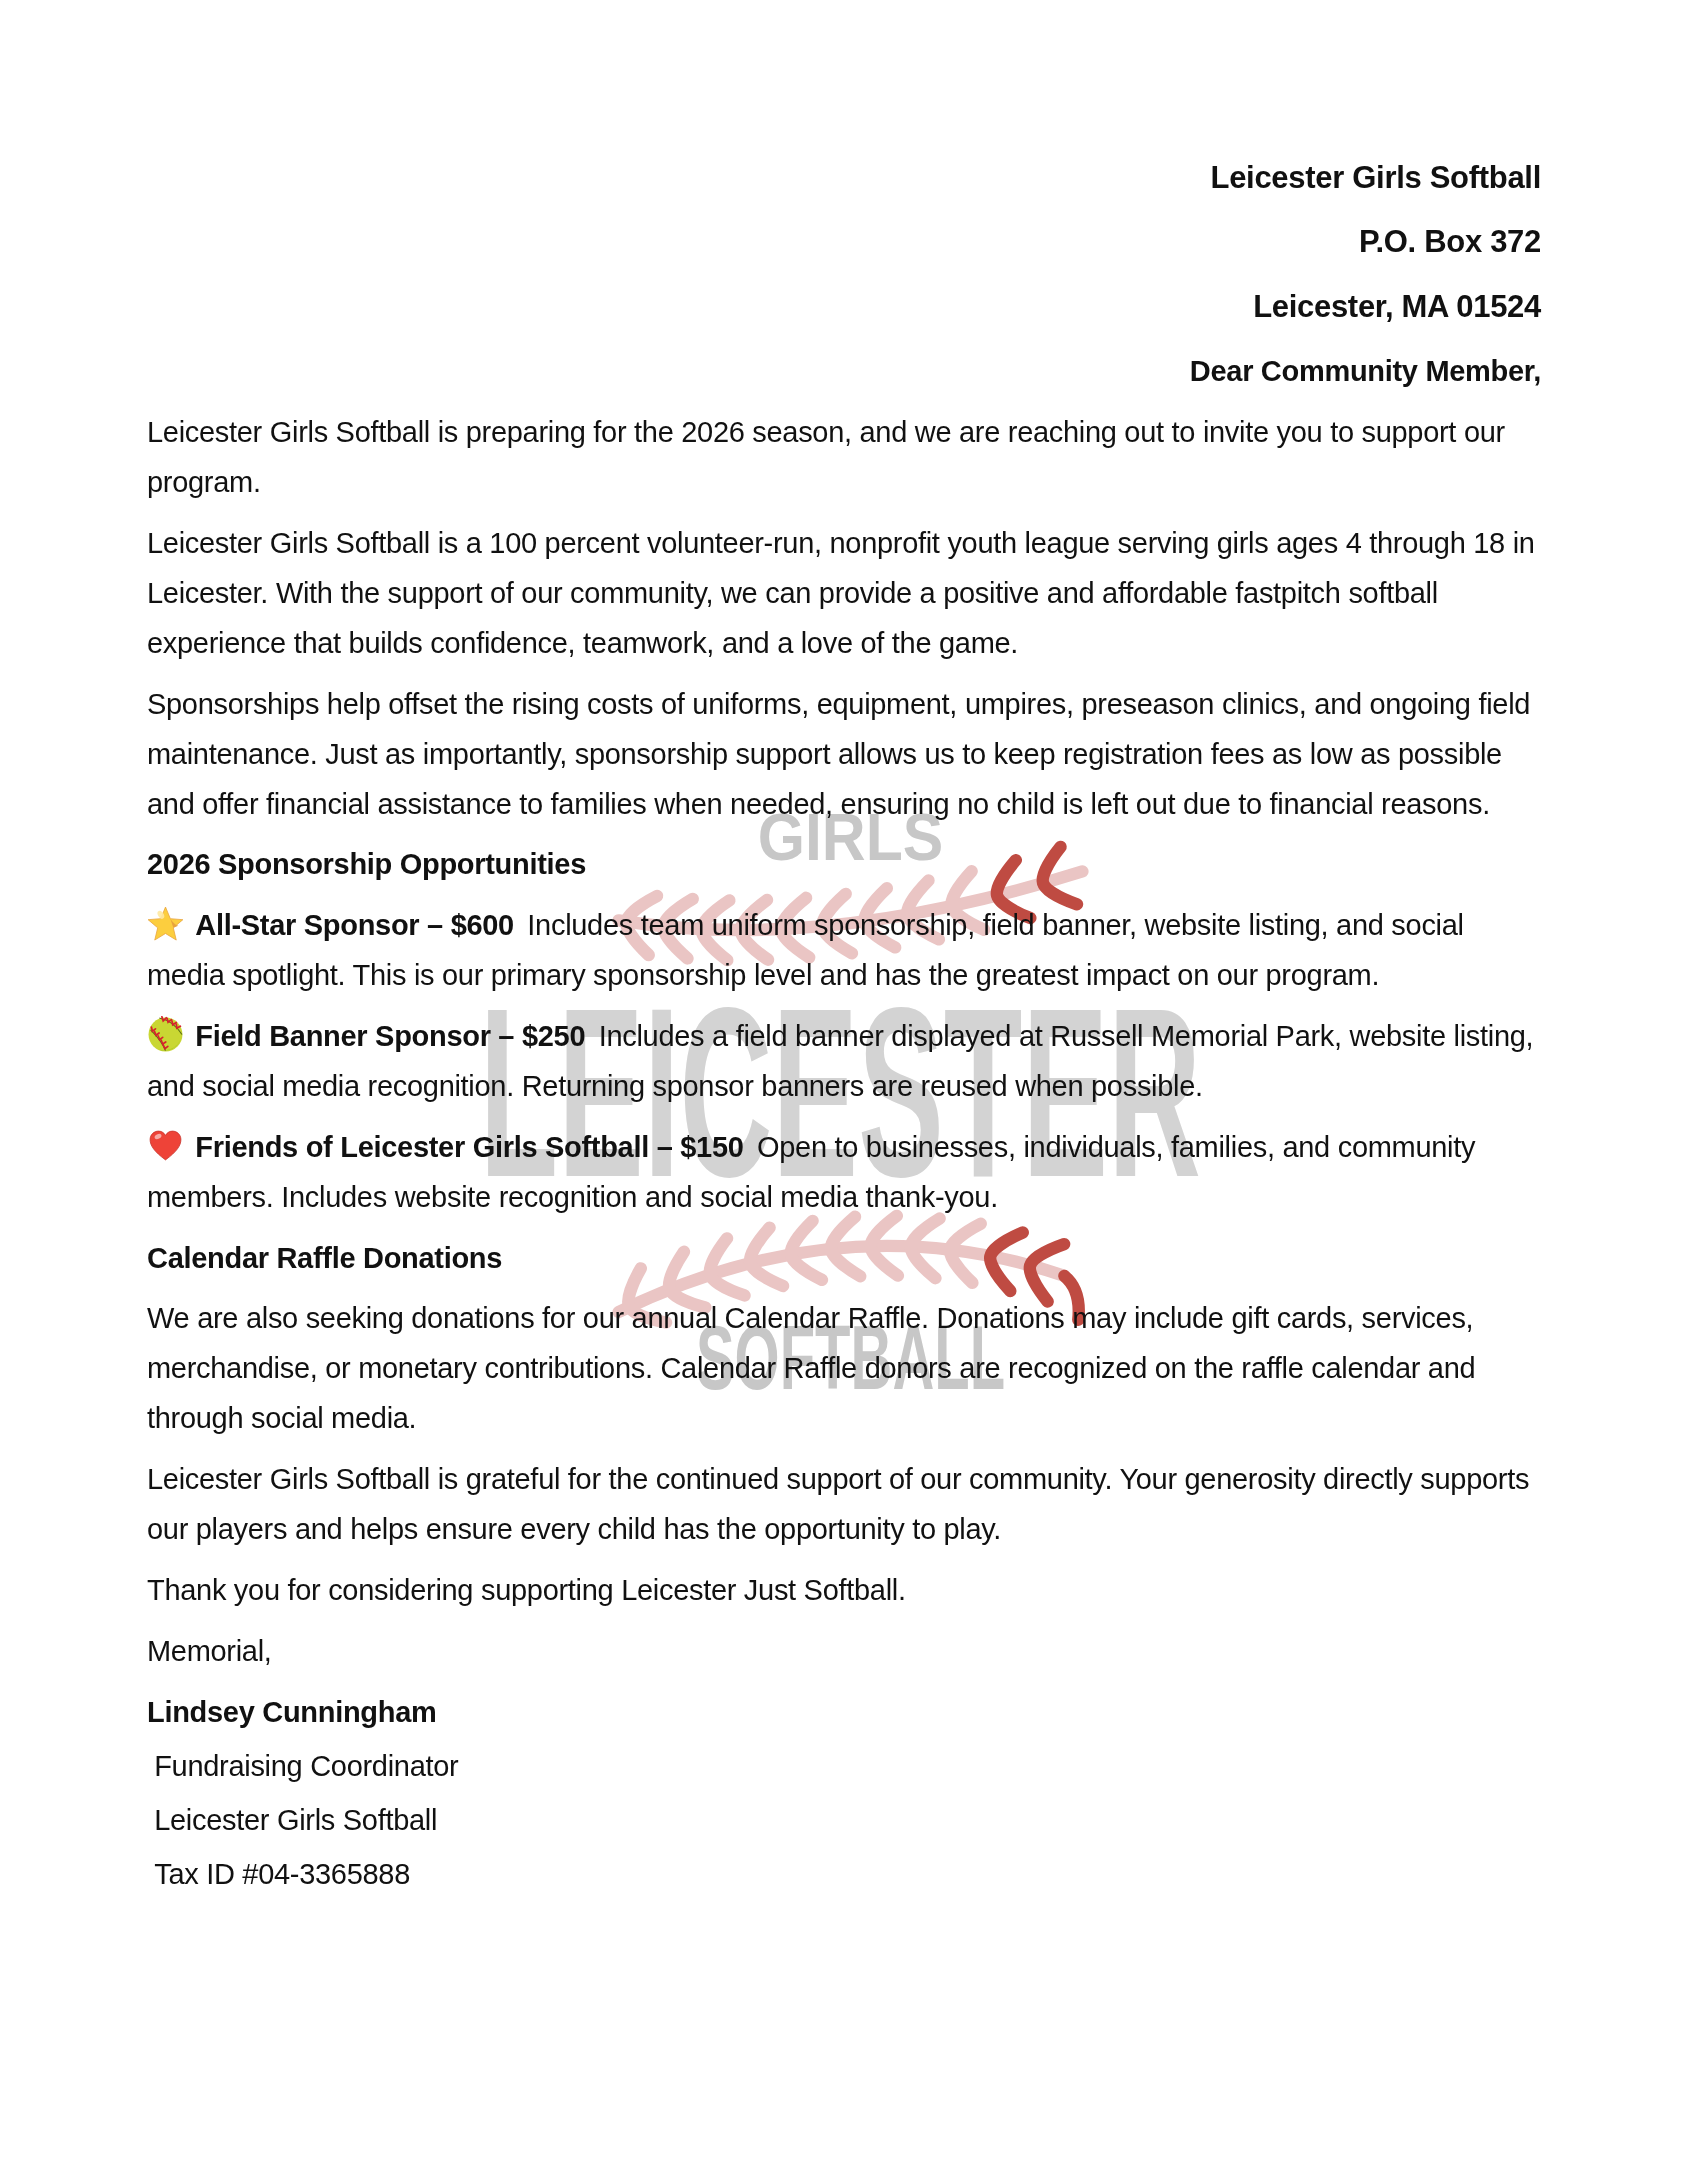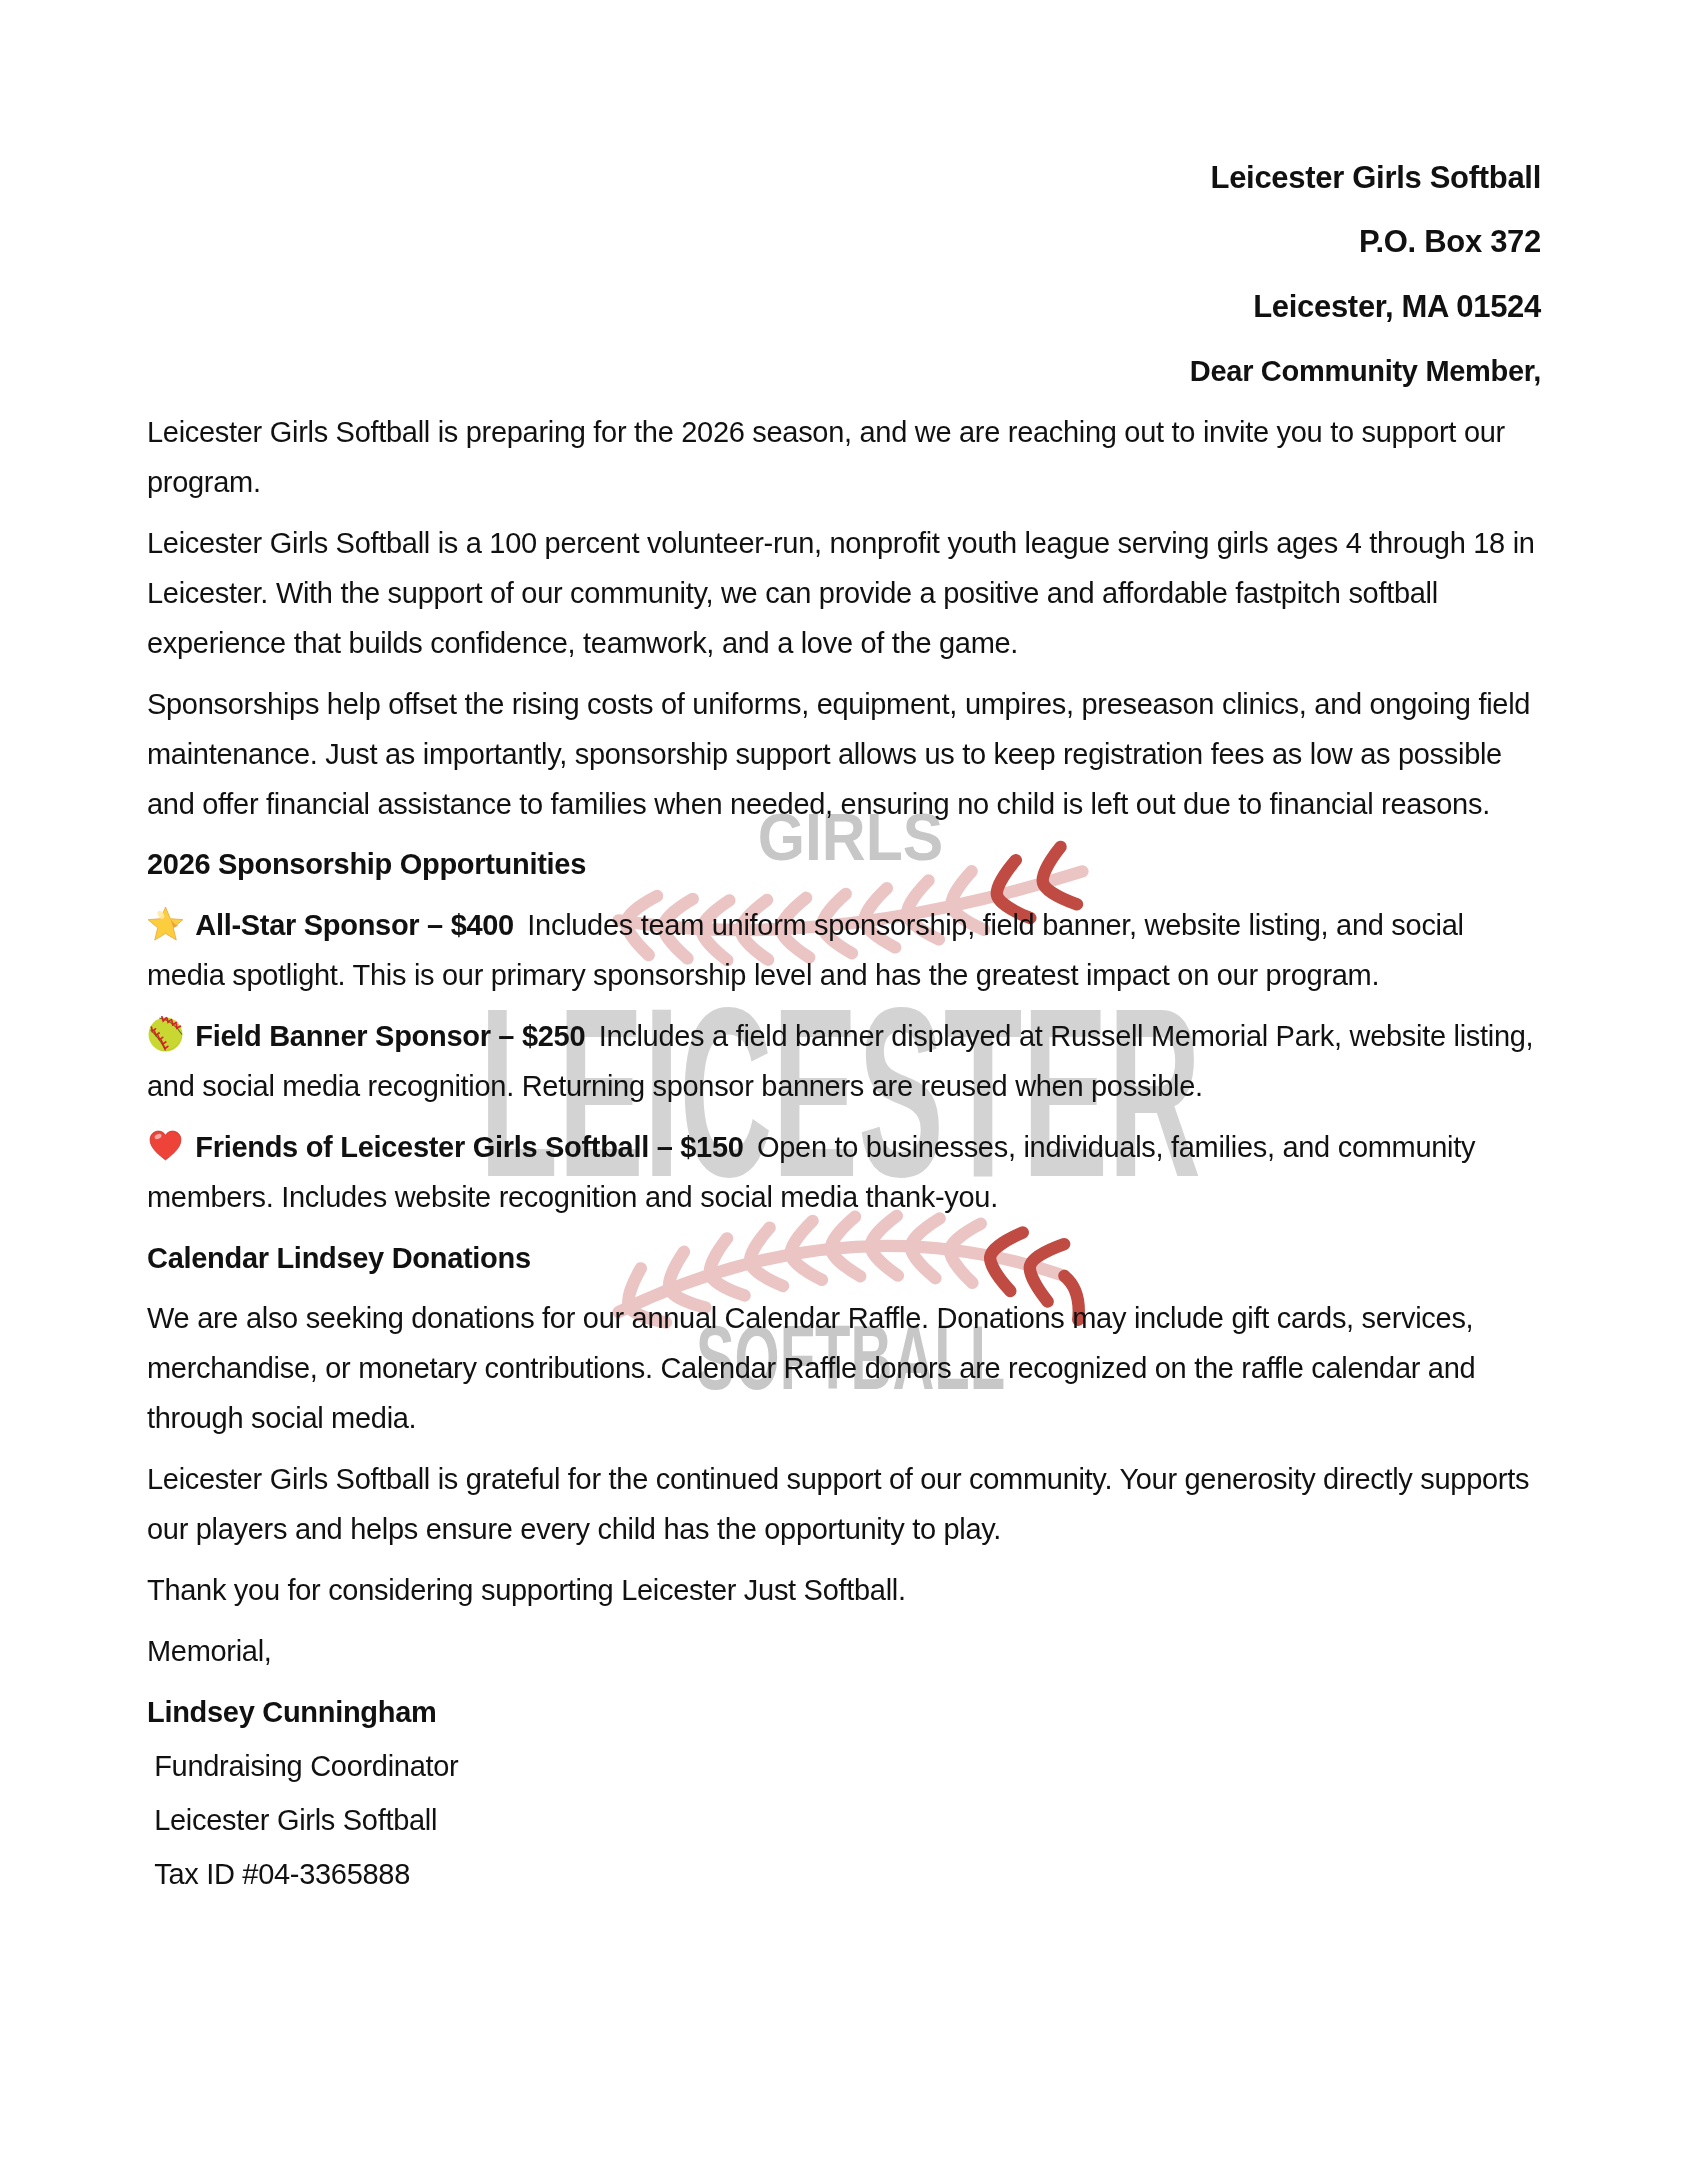--- a/index.html
+++ b/index.html
@@ -96,21 +96,21 @@
     <p>Leicester Girls Softball is a 100 percent volunteer-run, nonprofit youth league serving girls ages 4 through 18 in Leicester. With the support of our community, we can provide a positive and affordable fastpitch softball experience that builds confidence, teamwork, and a love of the game.</p>
     <p>Sponsorships help offset the rising costs of uniforms, equipment, umpires, preseason clinics, and ongoing field maintenance. Just as importantly, sponsorship support allows us to keep registration fees as low as possible and offer financial assistance to families when needed, ensuring no child is left out due to financial reasons.</p>
 
     <p class="sec-heading">2026 Sponsorship Opportunities</p>
 
     <p class="indent tier">
       <svg class="icon" viewBox="0 0 72 72" aria-hidden="true">
         <path d="M36 4 L45.4 26.6 69.8 28.6 51.2 44.4 56.9 68.2 36 55.4 15.1 68.2 20.8 44.4 2.2 28.6 26.6 26.6 Z" style="fill:var(--star-yellow,#fcce3e)" stroke="#e8a33d" stroke-width="1.5" stroke-linejoin="round"></path>
         <path d="M45.4 26.6 C50 34 55 38.5 61 40.5 L51.2 44.4 Z" fill="#e8a33d"></path>
         <ellipse cx="27" cy="19" rx="5.5" ry="8.5" transform="rotate(-32 27 19)" fill="#ffe9a1" opacity="0.9"></ellipse>
-      </svg><b>All-Star Sponsor – $400</b><span class="gap"></span><span>Includes team uniform sponsorship, field banner, website listing, and social media spotlight. This is our primary sponsorship level and has the greatest impact on our program.</span>
+      </svg><b>All-Star Sponsor – $600</b><span class="gap"></span><span>Includes team uniform sponsorship, field banner, website listing, and social media spotlight. This is our primary sponsorship level and has the greatest impact on our program.</span>
     </p>
 
     <p class="indent tier">
       <svg class="icon" viewBox="0 0 72 72" aria-hidden="true">
         <circle cx="36" cy="36" r="33" style="fill:var(--softball-green,#c9d733)"></circle>
         <path d="M65 22 A33 33 0 0 1 22 65 C40 70 57 62 64 48 C68 40 68 30 65 22 Z" fill="#adc32a"></path>
         <path d="M24 4 C42 8 58 20 68 36" fill="none" stroke="#5c6e12" stroke-width="2.2"></path>
         <path d="M7 27 C18 38 28 48 36 67" fill="none" stroke="#5c6e12" stroke-width="2.2"></path>
         <g fill="none" stroke-width="3.4" stroke-linecap="round" style="stroke:var(--softball-stitch,#d5222d)">
           <path d="M29 1.5 L31.5 9.5 L37.5 3.5"></path>
@@ -126,21 +126,21 @@
       </svg><b>Field Banner Sponsor – $250</b><span class="gap"></span><span>Includes a field banner displayed at Russell Memorial Park, website listing, and social media recognition. Returning sponsor banners are reused when possible.</span>
     </p>
 
     <p class="indent tier">
       <svg class="icon" viewBox="0 0 72 72" aria-hidden="true">
         <path d="M36 64 C14 48 6 36 6 24.5 C6 14.5 14 8 22.5 8 C28.5 8 33.5 11.5 36 16.5 C38.5 11.5 43.5 8 49.5 8 C58 8 66 14.5 66 24.5 C66 36 58 48 36 64 Z" style="fill:var(--heart-red,#ee4338)" stroke="#c63028" stroke-width="1.5"></path>
         <ellipse cx="21.5" cy="18.5" rx="7" ry="4.6" transform="rotate(-28 21.5 18.5)" fill="#ffffff" opacity="0.55"></ellipse>
       </svg><b>Friends of Leicester Girls Softball – $150</b><span class="gap"></span><span>Open to businesses, individuals, families, and community members. Includes website recognition and social media thank-you.</span>
     </p>
 
-    <p class="indent sec-heading">Calendar Lindsey Donations</p>
+    <p class="indent sec-heading">Calendar Raffle Donations</p>
     <p class="indent">We are also seeking donations for our annual Calendar Raffle. Donations may include gift cards, services, merchandise, or monetary contributions. Calendar Raffle donors are recognized on the raffle calendar and through social media.</p>
 
     <p>Leicester Girls Softball is grateful for the continued support of our community. Your generosity directly supports our players and helps ensure every child has the opportunity to play.</p>
     <p>Thank you for considering supporting Leicester Just Softball.</p>
     <p>Memorial,</p>
 
     <p class="sig-name">Lindsey Cunningham</p>
     <p class="sig-line">Fundraising Coordinator</p>
     <p class="sig-line">Leicester Girls Softball</p>
     <p class="sig-line">Tax ID #04-3365888</p>

